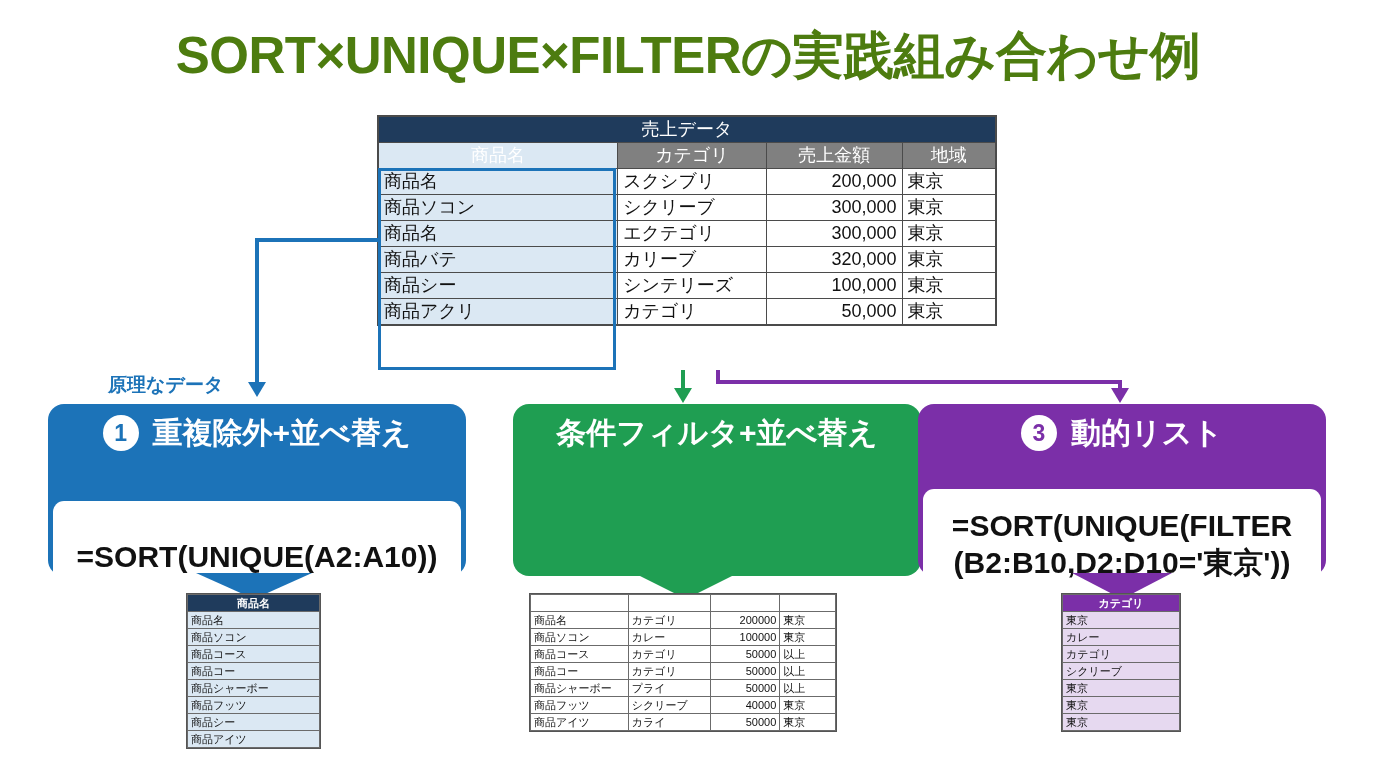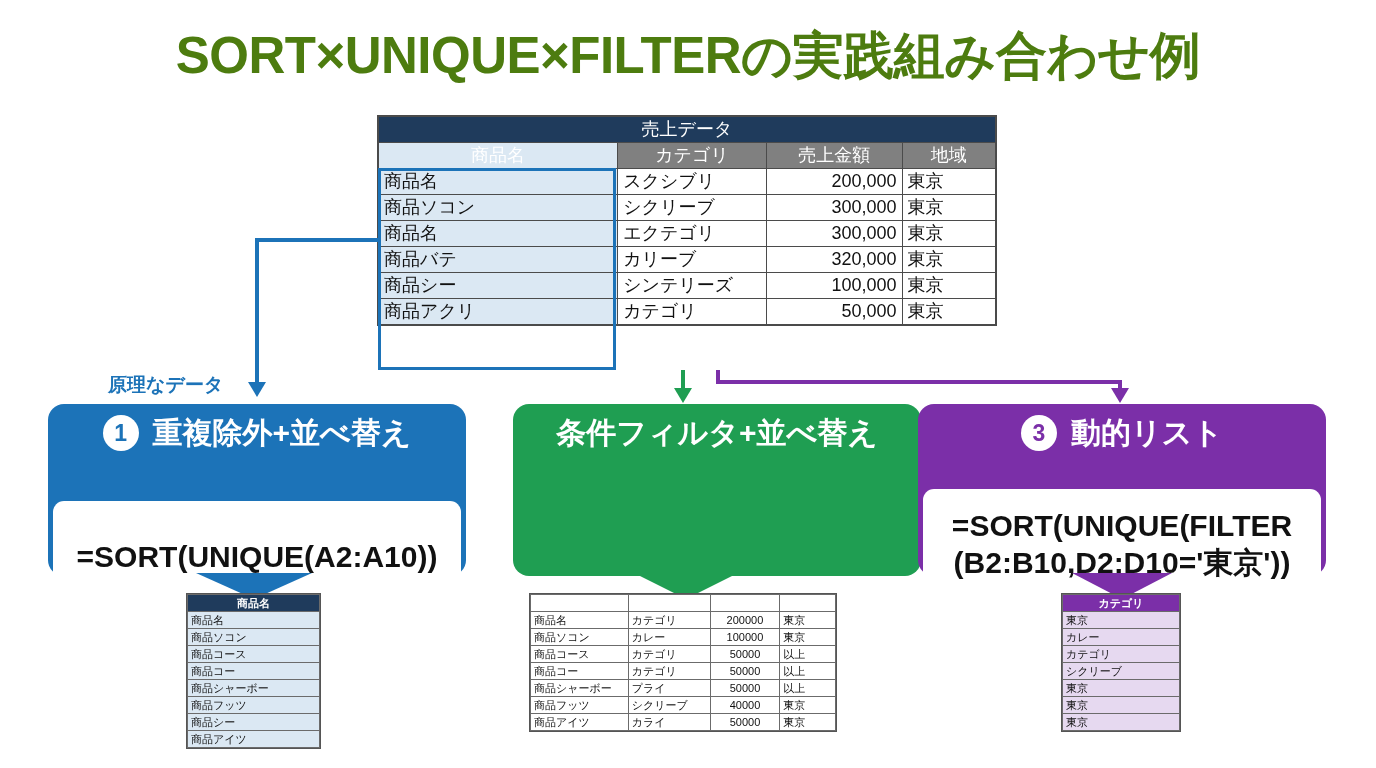--- a/index.html
+++ b/index.html
@@ -120,21 +120,21 @@
   #res1{left:187px;top:594px;width:133px;}
   #res1 .hd td{background:#1f3b5c;}
   #res1 tbody td{background:#dbe8f3;}
   #res3{left:1062px;top:594px;width:118px;}
   #res3 .hd td{background:#7b2fa8;}
   #res3 tbody td{background:#e6d9f0;}
   #res2{left:530px;top:594px;width:306px;}
   #res2 tbody td{background:#ffffff;}
   .r2a{width:98px;}
   .r2b{width:82px;}
-  .r2c{width:70px;text-align:center;}
+  .r2c{width:70px;text-align:right;}
   .r2d{width:56px;}
 </style>
 </head>
 <body>
 
 <div id="stage">
 
   <div class="title">SORT×UNIQUE×FILTERの実践組み合わせ例</div>
 
   <table class="src-table" id="src-table">

